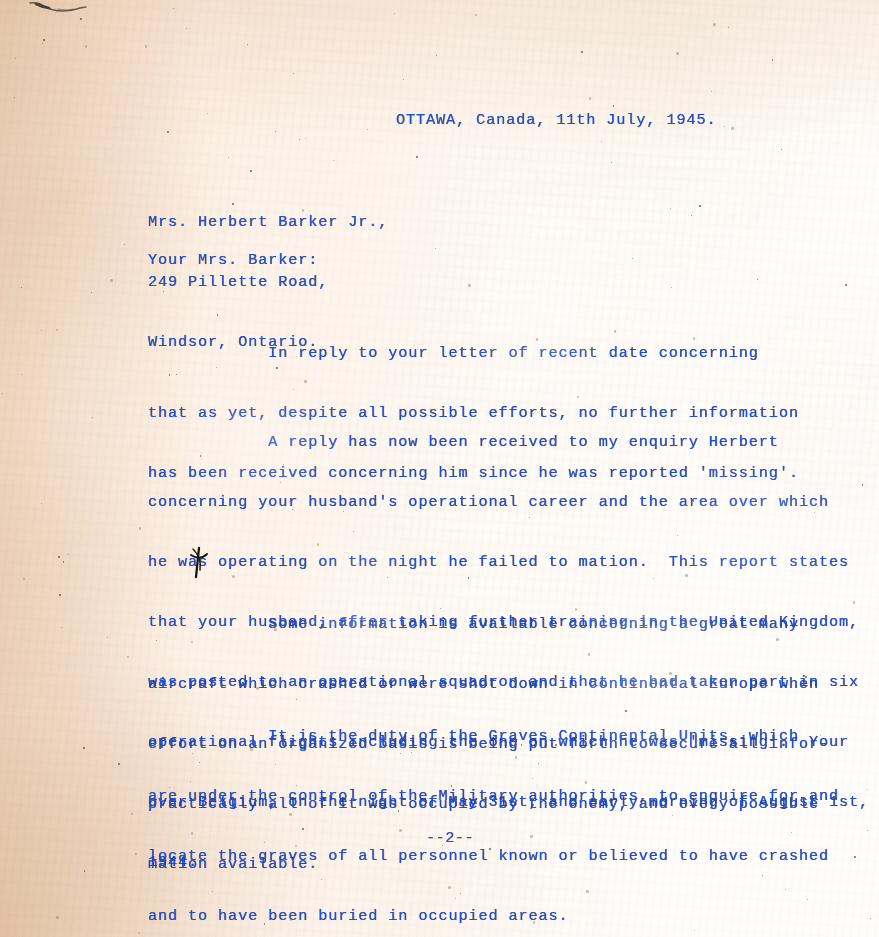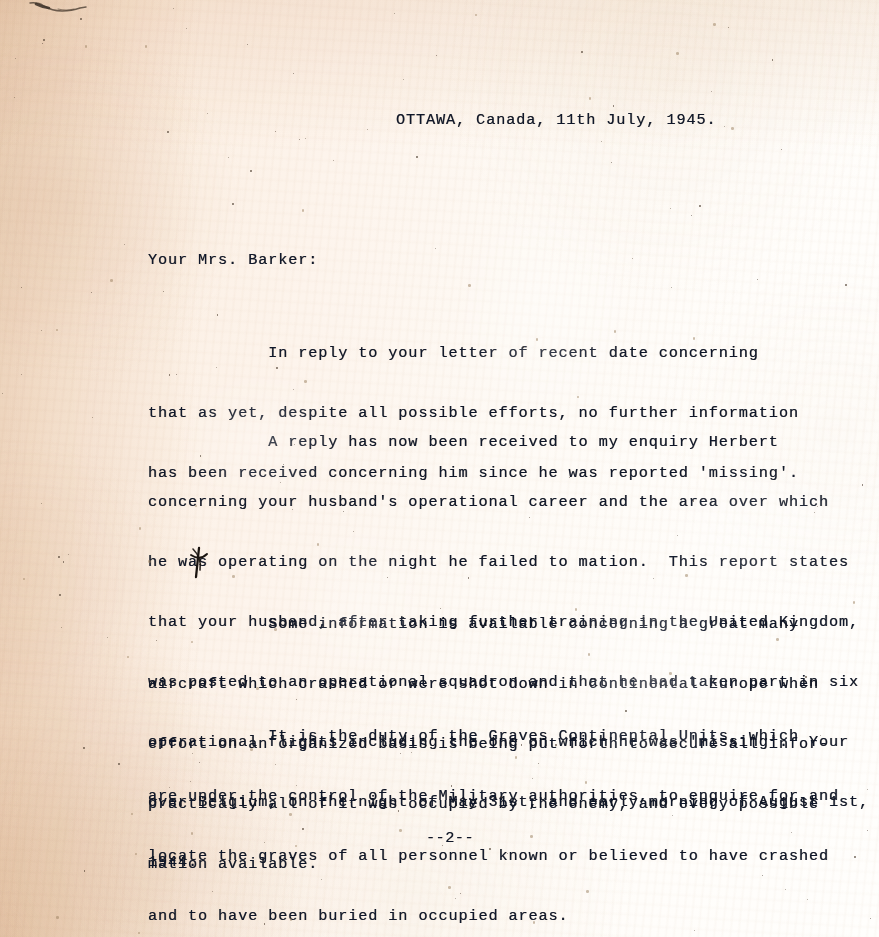--- a/index.html
+++ b/index.html
@@ -95,21 +95,21 @@
   .smudge-topleft {
     position: absolute;
     left: 28px; top: 2px;
     width: 62px; height: 14px;
     opacity: 0.82;
   }
 
   
   .typed {
     position: absolute;
-    color: #0f172a;
+    color: #1d4ed8;
     font-size: 15.2px;
     letter-spacing: 0.9px;
     line-height: 20px;
     white-space: pre;
     text-shadow:
        0.45px 0 0 rgba(36,28,20,0.34),
       -0.35px 0 0 rgba(36,28,20,0.20),
        0 0.4px 0 rgba(36,28,20,0.22);
   }
 
@@ -166,20 +166,25 @@
   <div class="paper-blotch"></div>
 
   <svg class="smudge-topleft" viewBox="0 0 62 14">
     <path d="M2 1 Q10 0 16 4 Q24 9 34 9 Q44 9 52 6 L58 5" stroke="#2b2018" stroke-width="1.5" fill="none" stroke-linecap="round" opacity="0.8"></path>
     <path d="M8 2 Q14 5 21 6" stroke="#1d150f" stroke-width="2.6" fill="none" stroke-linecap="round" opacity="0.9"></path>
     <path d="M30 7 Q38 9 46 7" stroke="#3a2c20" stroke-width="1.1" fill="none" stroke-linecap="round" opacity="0.65"></path>
   </svg>
 
   <div class="typed dateline">OTTAWA, Canada, 11th July, 1945.</div>
 
+  <div class="typed addr-block">
+    <span class="addr-line">Mrs. Herbert Barker Jr.,</span>
+    <span class="addr-line">249 Pillette Road,</span>
+    <span class="addr-line">Windsor, Ontario.</span>
+  </div>
 
   <div class="typed salutation">Your Mrs. Barker:</div>
 
   <div class="typed para p1">
     <span class="pline">            In reply to your letter of recent date concerning</span>
     <span class="pline">that as yet, despite all possible efforts, no further information</span>
     <span class="pline">has been received concerning him since he was reported 'missing'.</span>
   </div>
 
   <div class="typed para p2">

